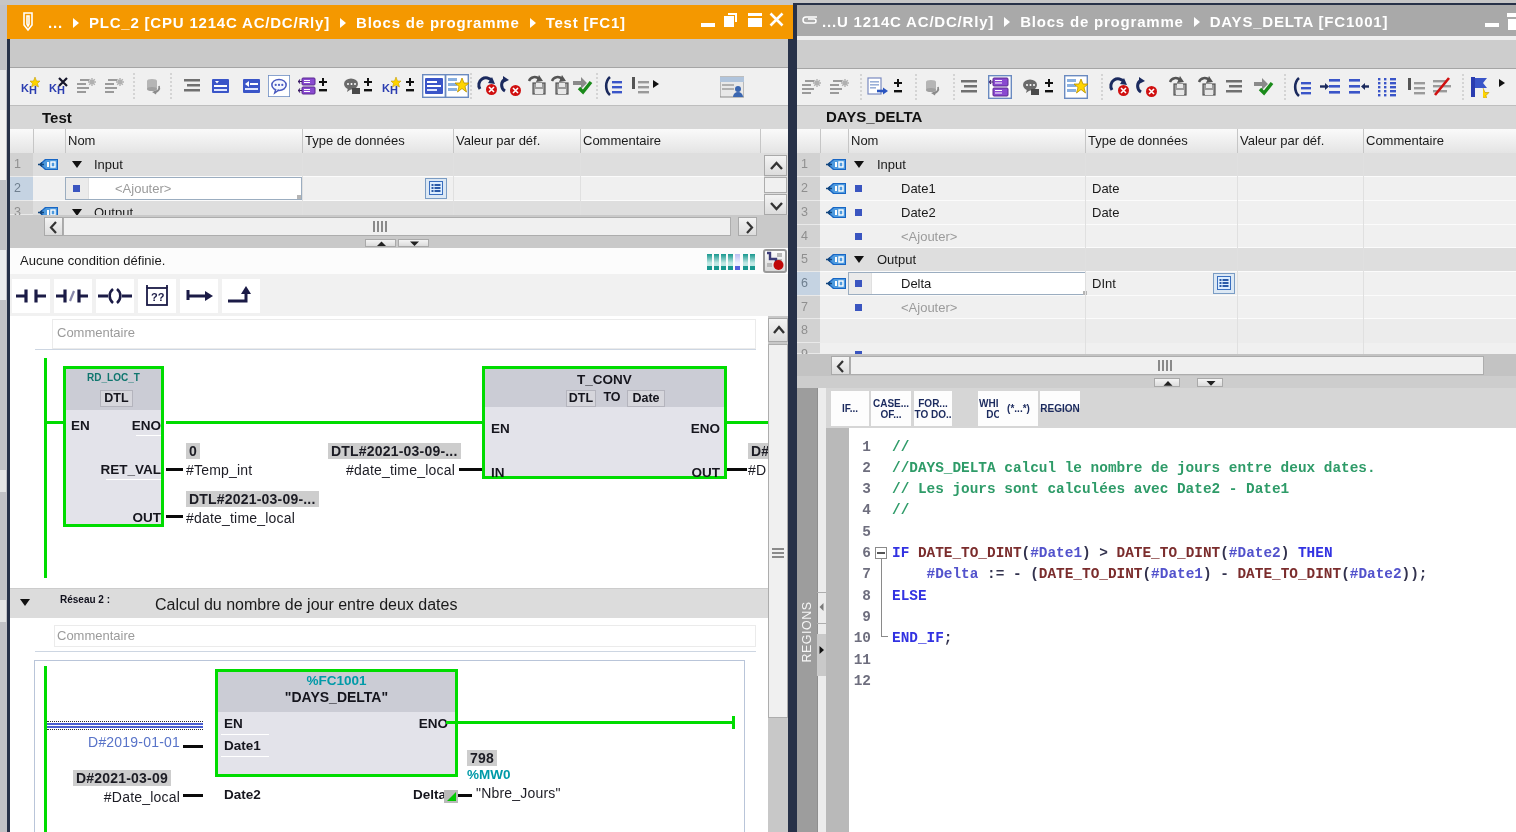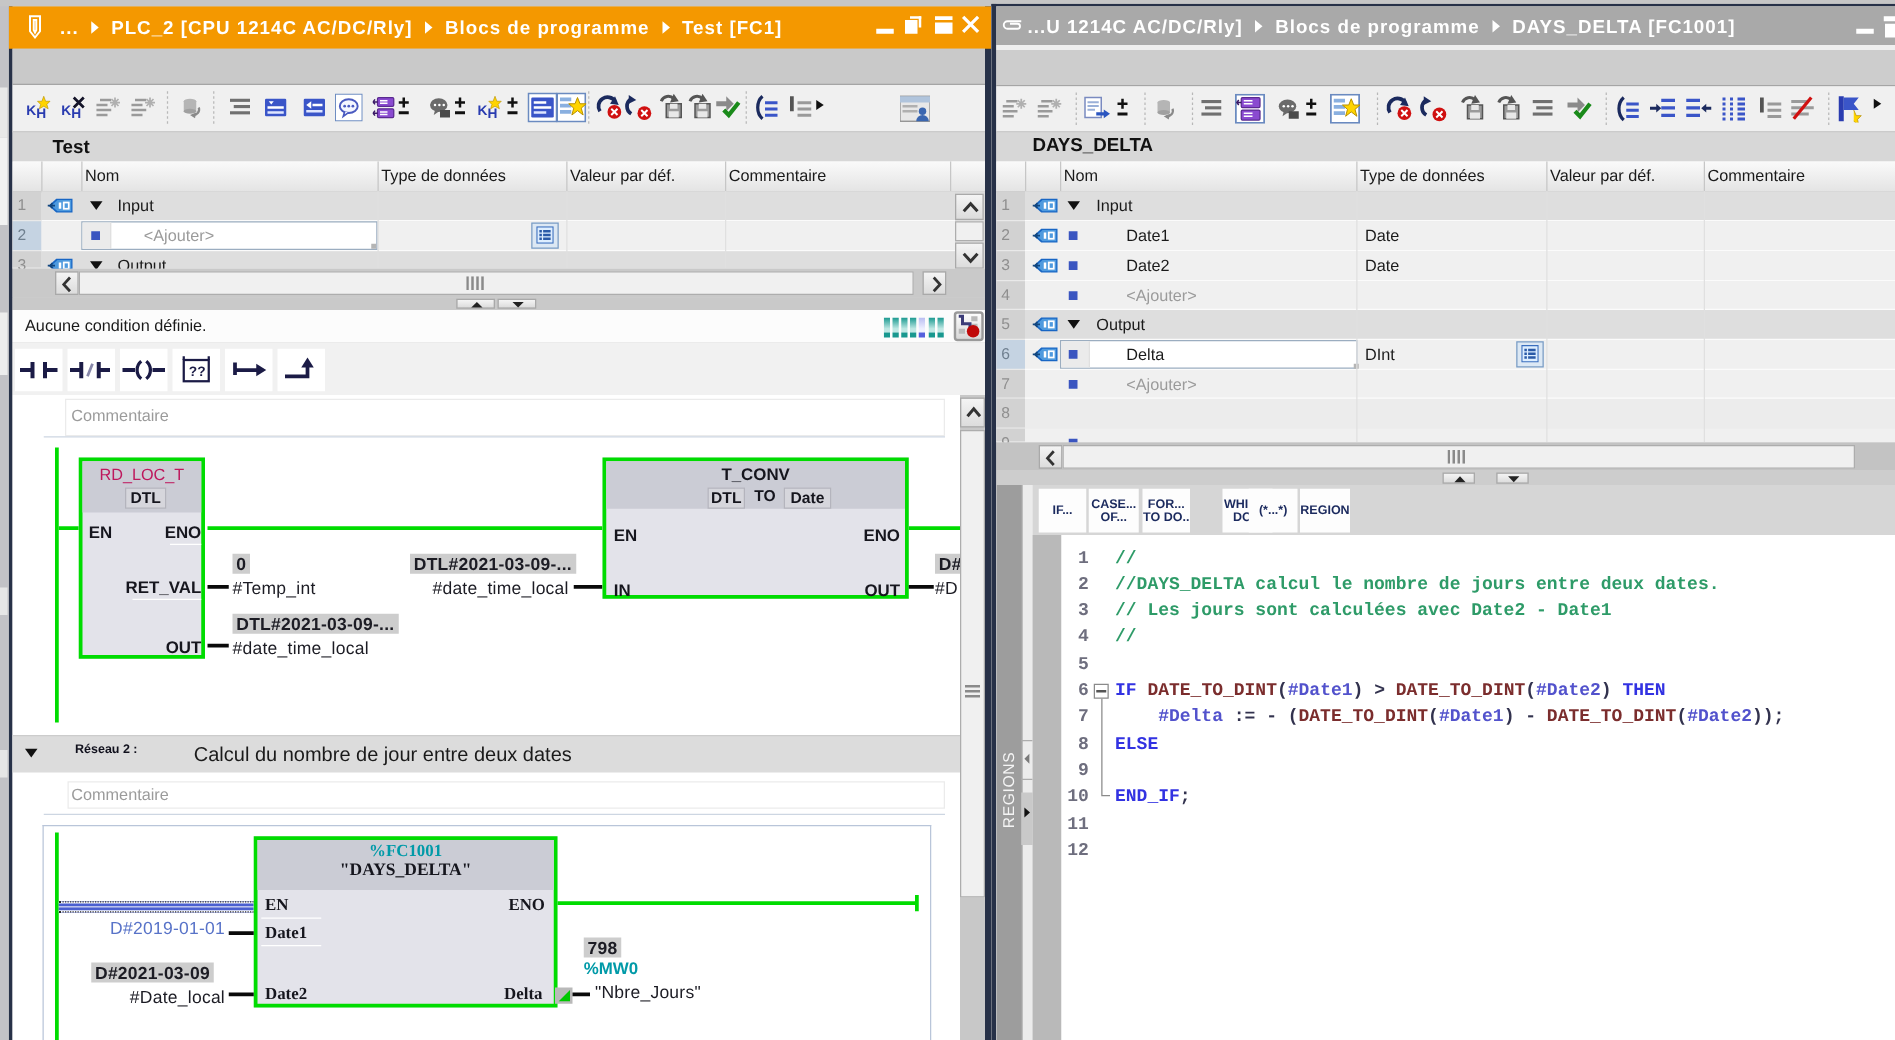--- a/index.html
+++ b/index.html
@@ -448,21 +448,21 @@
       <div class="abs gray" style="left:47px;top:9px;font-size:13px;">Commentaire</div>
       <div class="abs" style="left:25px;top:33px;width:721px;height:1px;background:#cdd6e2;"></div>
       <div class="abs wireg" style="left:34px;top:42px;width:3px;height:220px;"></div>
 
       <div class="abs wireg" style="left:37px;top:105px;width:16px;height:3px;"></div>
       <div class="abs wireg" style="left:156px;top:105px;width:316px;height:3px;"></div>
       <div class="abs wireg" style="left:717px;top:105px;width:41px;height:3px;"></div>
 
       <div class="blk" style="left:53px;top:50px;width:101px;height:161px;">
         <div class="blkhead" style="height:41px;"></div>
-        <div class="abs" style="left:0;top:3px;width:100%;text-align:center;font-size:13px;font-weight:normal;color:#be185d;">RD_LOC_T</div>
+        <div class="abs" style="left:0;top:3px;width:100%;text-align:center;font-size:10px;font-weight:bold;color:#0f766e;">RD_LOC_T</div>
         <div class="abs" style="left:34px;top:21px;width:33px;height:17px;background:#d6d6dc;border:1px solid #b4b4bd;box-sizing:border-box;text-align:center;font-size:12.5px;font-weight:bold;color:#15151d;">DTL</div>
         <div class="pin" style="left:5px;top:49px;">EN</div>
         <div class="pin" style="left:45px;top:49px;width:50px;text-align:right;">ENO</div>
         <div class="pin" style="left:25px;top:93px;width:70px;text-align:right;">RET_VAL</div>
         <div class="pin" style="left:45px;top:141px;width:50px;text-align:right;">OUT</div>
         <div class="abs" style="left:70px;top:66px;width:25px;height:1px;background:#fff;"></div>
         <div class="abs" style="left:40px;top:110px;width:55px;height:1px;background:#fff;"></div>
       </div>
 
       <div class="abs wireb" style="left:156px;top:152px;width:17px;height:3px;"></div>
@@ -499,21 +499,21 @@
       </div>
       <div class="abs" style="left:44px;top:309px;width:702px;height:22px;border:1px solid #ebebeb;box-sizing:border-box;"></div>
       <div class="abs gray" style="left:47px;top:312px;font-size:13px;">Commentaire</div>
       <div class="abs" style="left:25px;top:335px;width:721px;height:1px;background:#cdd6e2;"></div>
 
       <div class="abs" style="left:24px;top:344px;width:711px;height:172px;border:1px solid #b9c5d9;border-bottom:none;box-sizing:border-box;"></div>
       <div class="abs wireg" style="left:34px;top:350px;width:3px;height:166px;"></div>
 
       <div class="abs" style="left:37px;top:405px;width:156px;height:9px;border-top:1px dotted #2a2a2a;border-bottom:1px dotted #2a2a2a;box-sizing:border-box;background:linear-gradient(#fff 0,#fff 1px,#4a5fd0 1px,#4a5fd0 3px,#fff 3px,#fff 4px,#4a5fd0 4px,#4a5fd0 6px,#fff 6px);"></div>
 
-      <div class="blk" style="left:193px;top:353px;width:243px;height:137px;font-family:Liberation Serif, serif;">
+      <div class="blk" style="left:205px;top:353px;width:243px;height:108px;">
         <div class="blkhead" style="height:40px;"></div>
         <div class="abs teal" style="left:0;top:1px;width:100%;text-align:center;font-size:13.5px;font-weight:bold;">%FC1001</div>
         <div class="abs" style="left:0;top:17px;width:100%;text-align:center;font-size:14px;font-weight:bold;color:#15151d;">"DAYS_DELTA"</div>
         <div class="pin" style="left:6px;top:44px;">EN</div>
         <div class="pin" style="left:180px;top:44px;width:50px;text-align:right;">ENO</div>
         <div class="pin" style="left:6px;top:66px;">Date1</div>
         <div class="pin" style="left:6px;top:115px;">Date2</div>
         <div class="pin" style="left:160px;top:115px;width:68px;text-align:right;">Delta</div>
         <div class="abs" style="left:3px;top:62px;width:48px;height:1px;background:#fff;"></div>
         <div class="abs" style="left:3px;top:84px;width:48px;height:1px;background:#fff;"></div>
@@ -840,21 +840,21 @@
       <div class="abs" style="left:74px;top:3px;width:40px;height:35px;background:#fdfdfd;color:#1b2a5e;font-size:10px;font-weight:bold;text-align:center;line-height:11px;">
           <div style="margin-top:7px;">CASE...<br>OF...</div>
         </div>
       <div class="abs" style="left:117px;top:3px;width:38px;height:35px;background:#fdfdfd;color:#1b2a5e;font-size:10px;font-weight:bold;text-align:center;line-height:11px;">
           <div style="margin-top:7px;">FOR...<br>TO DO..</div>
         </div>
       <div class="abs" style="left:160px;top:3px;width:40px;height:35px;background:#fdfdfd;color:#1b2a5e;font-size:10px;font-weight:bold;text-align:center;line-height:11px;margin-left:21px;">
           <div style="margin-top:7px;">WHILE..<br>DO...</div>
         </div>
       <div class="abs" style="left:202px;top:3px;width:39px;height:35px;background:#fdfdfd;color:#1b2a5e;font-size:10px;font-weight:bold;text-align:center;line-height:35px;">(*...*)</div>
-      <div class="abs" style="left:243px;top:3px;width:40px;height:35px;background:#fdfdfd;color:#1b2a5e;font-size:10px;font-weight:bold;text-align:center;line-height:35px;">REGION</div>
+      <div class="abs" style="left:243px;top:3px;width:40px;height:17px;background:#fdfdfd;color:#1b2a5e;font-size:10px;font-weight:bold;text-align:center;line-height:35px;">REGION</div>
 
       <div class="abs" style="left:29px;top:40px;width:23px;height:404px;background:#b9b9b9;"></div>
 
       <div class="abs mono lnum" style="left:40px;top:50.5px;width:34px;text-align:right;">1</div>
       <div class="abs mono lnum" style="left:40px;top:71.8px;width:34px;text-align:right;">2</div>
       <div class="abs mono lnum" style="left:40px;top:93.1px;width:34px;text-align:right;">3</div>
       <div class="abs mono lnum" style="left:40px;top:114.4px;width:34px;text-align:right;">4</div>
       <div class="abs mono lnum" style="left:40px;top:135.7px;width:34px;text-align:right;">5</div>
       <div class="abs mono lnum" style="left:40px;top:157px;width:34px;text-align:right;">6</div>
       <div class="abs mono lnum" style="left:40px;top:178.3px;width:34px;text-align:right;">7</div>

